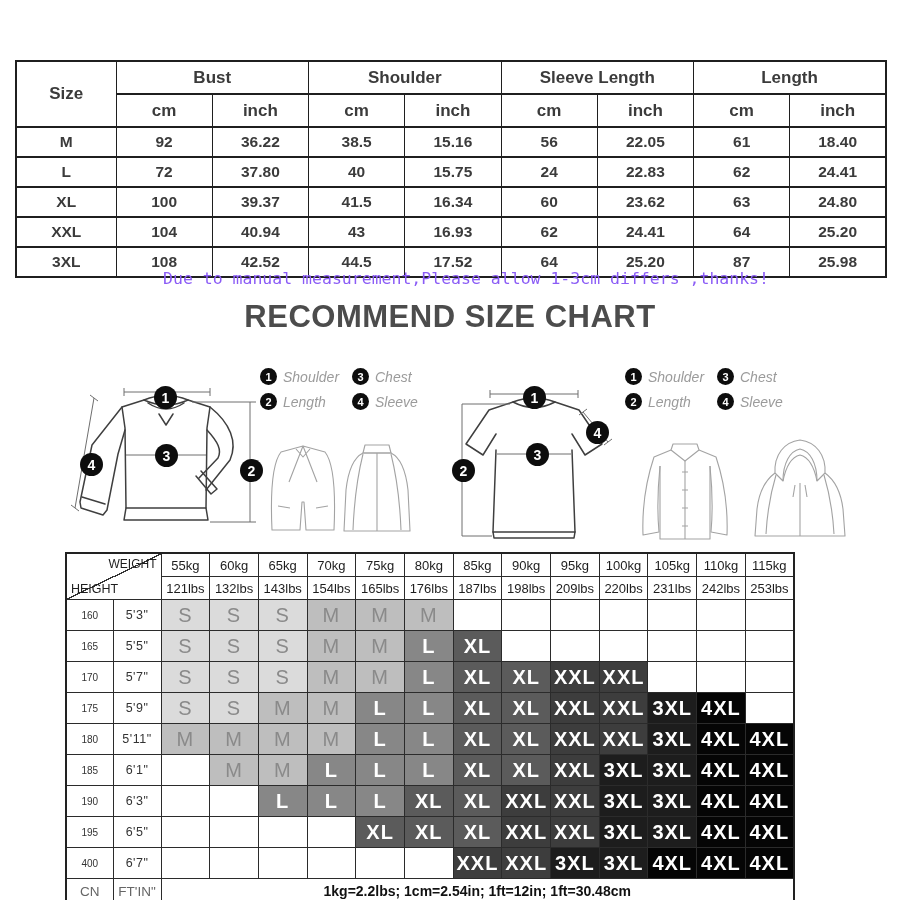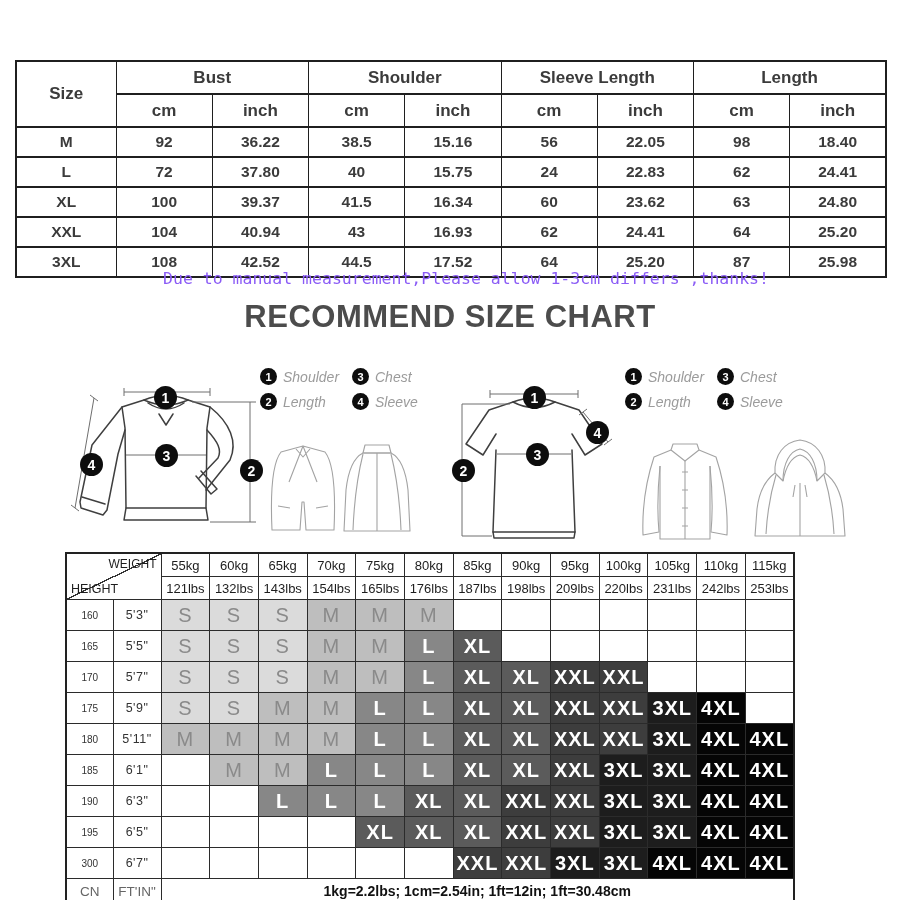--- a/index.html
+++ b/index.html
@@ -77,21 +77,21 @@
   </thead>
   <tbody>
       <tr>
         <td>M</td>
         <td>92</td>
         <td>36.22</td>
         <td>38.5</td>
         <td>15.16</td>
         <td>56</td>
         <td>22.05</td>
-        <td>98</td>
+        <td>61</td>
         <td>18.40</td>
       </tr>
       <tr>
         <td>L</td>
         <td>72</td>
         <td>37.80</td>
         <td>40</td>
         <td>15.75</td>
         <td>24</td>
         <td>22.83</td>
@@ -421,21 +421,21 @@
         <td class="size-cell" style="background: rgb(91, 91, 91); color: rgb(255, 255, 255); font-weight: 600;">XL</td>
         <td class="size-cell" style="background: rgb(91, 91, 91); color: rgb(255, 255, 255); font-weight: 600;">XL</td>
         <td class="size-cell" style="background: rgb(61, 61, 61); color: rgb(255, 255, 255); font-weight: 600;">XXL</td>
         <td class="size-cell" style="background: rgb(61, 61, 61); color: rgb(255, 255, 255); font-weight: 600;">XXL</td>
         <td class="size-cell" style="background: rgb(29, 29, 29); color: rgb(255, 255, 255); font-weight: 600;">3XL</td>
         <td class="size-cell" style="background: rgb(29, 29, 29); color: rgb(255, 255, 255); font-weight: 600;">3XL</td>
         <td class="size-cell" style="background: rgb(5, 5, 5); color: rgb(255, 255, 255); font-weight: 600;">4XL</td>
         <td class="size-cell" style="background: rgb(5, 5, 5); color: rgb(255, 255, 255); font-weight: 600;">4XL</td>
       </tr>
       <tr>
-        <td class="cn">300</td>
+        <td class="cn">400</td>
         <td class="ftin">6'7"</td>
         <td class="size-cell"></td>
         <td class="size-cell"></td>
         <td class="size-cell"></td>
         <td class="size-cell"></td>
         <td class="size-cell"></td>
         <td class="size-cell"></td>
         <td class="size-cell" style="background: rgb(61, 61, 61); color: rgb(255, 255, 255); font-weight: 600;">XXL</td>
         <td class="size-cell" style="background: rgb(61, 61, 61); color: rgb(255, 255, 255); font-weight: 600;">XXL</td>
         <td class="size-cell" style="background: rgb(29, 29, 29); color: rgb(255, 255, 255); font-weight: 600;">3XL</td>

